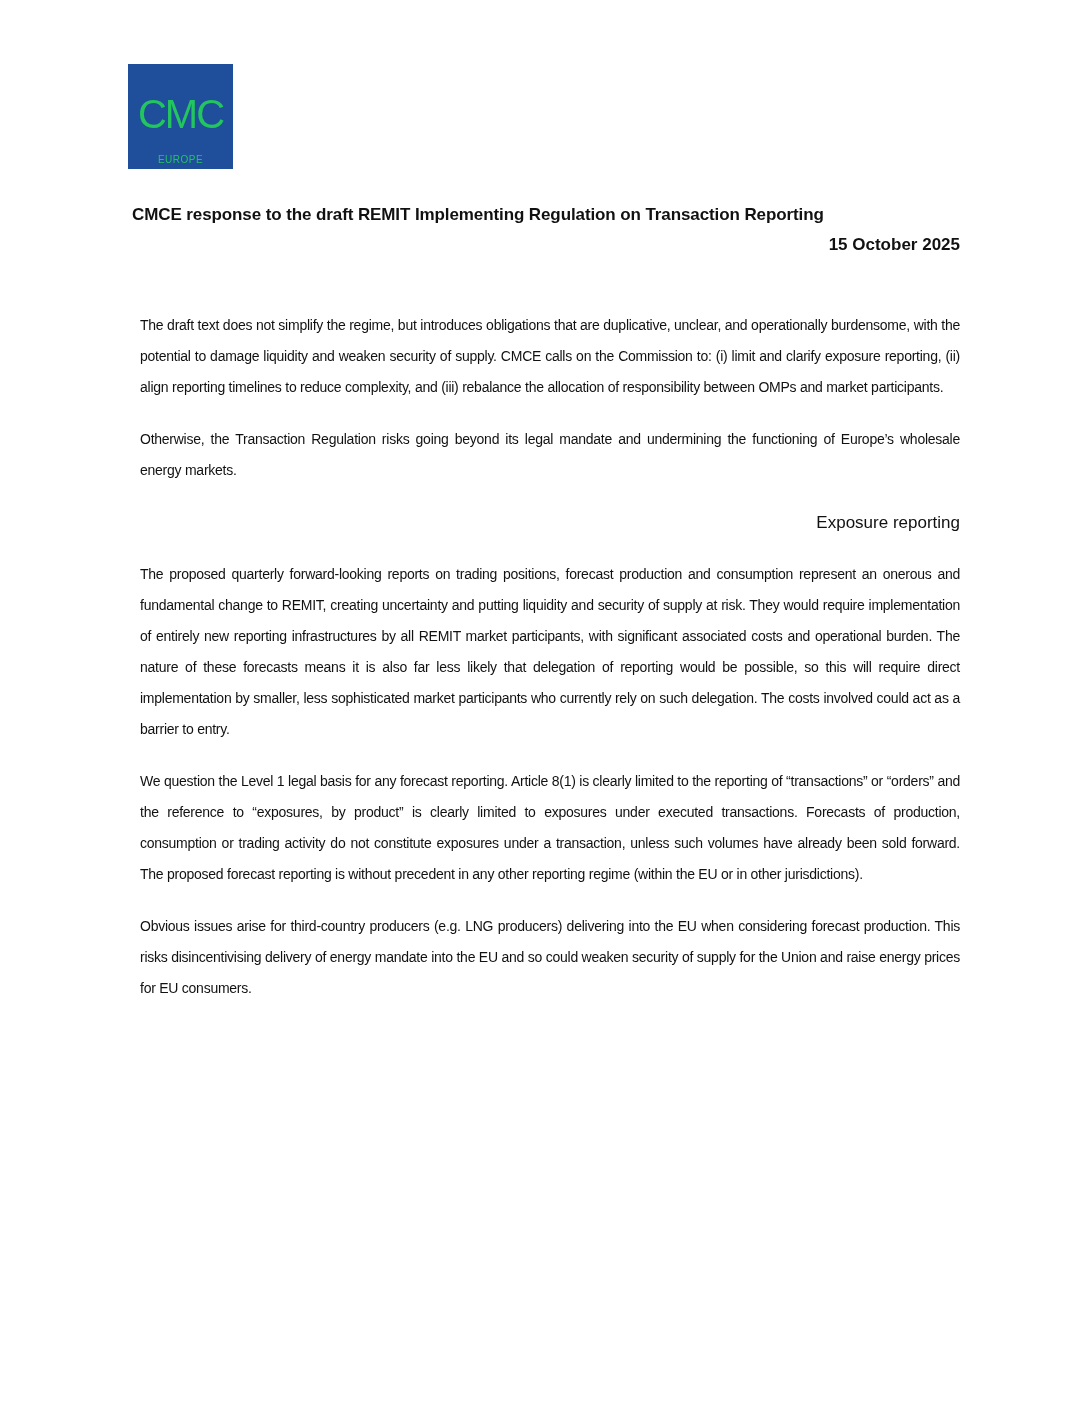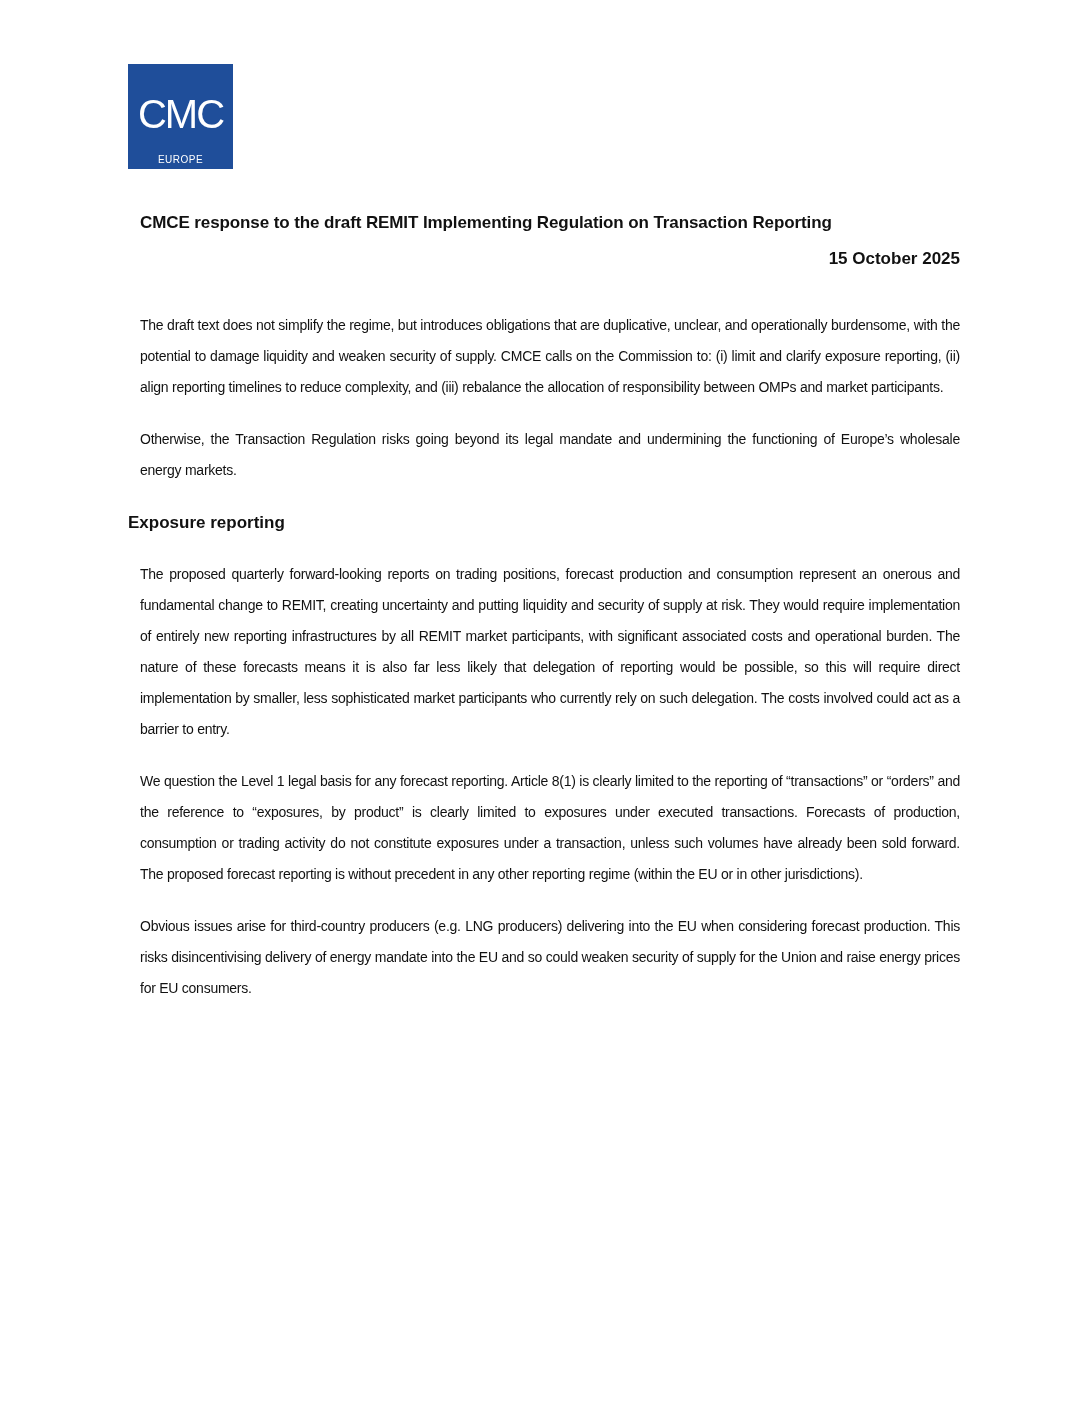--- a/index.html
+++ b/index.html
@@ -15,21 +15,21 @@
     font-family: "Liberation Sans", "DejaVu Sans", sans-serif;
     color: #111111;
   }
   .logo {
     position: absolute;
     left: 128px;
     top: 64px;
     width: 105px;
     height: 105px;
     background: #1f4e9a;
-    color: #ffffff;
+    color: #22c55e;
     display: flex;
     flex-direction: column;
     align-items: center;
     justify-content: flex-start;
     box-sizing: border-box;
   }
   .logo-main {
     margin-top: 30px;
     font-size: 40px;
     line-height: 40px;
@@ -44,21 +44,21 @@
   .title-block {
     position: absolute;
     left: 128px;
     top: 199px;
     width: 832px;
   }
   .doc-title {
     font-weight: bold;
     font-size: 17px;
     line-height: 24px;
-    margin: 12px;
+    margin: 4px;
     letter-spacing: -0.1px;
   }
   .doc-date {
     font-weight: bold;
     font-size: 17px;
     line-height: 24px;
     text-align: right;
     margin: 6px 0 0 0;
   }
   .content {
@@ -68,24 +68,25 @@
     width: 832px;
   }
   p.body {
     margin: 0 0 21px 12px;
     font-size: 14px;
     line-height: 31px;
     text-align: justify;
     letter-spacing: -0.25px;
   }
   h2.section {
-    margin: 0 0 21px 0;
+    margin: 0 0 21px 7px;
     font-size: 17px;
     line-height: 31px;
-    font-weight: bold;
+    font-weight: normal;
+    text-align: right;
   }
 </style>
 </head>
 <body>
 
 <div class="logo">
   <div class="logo-main">CMC</div>
   <div class="logo-sub">EUROPE</div>
 </div>
 

